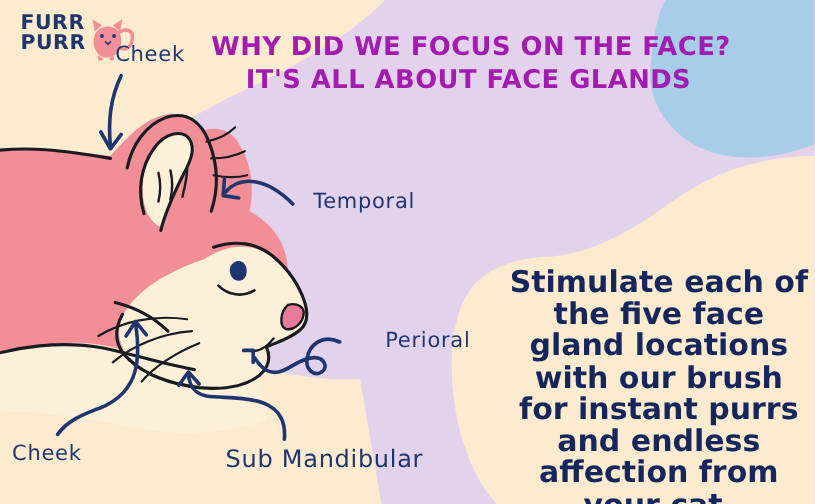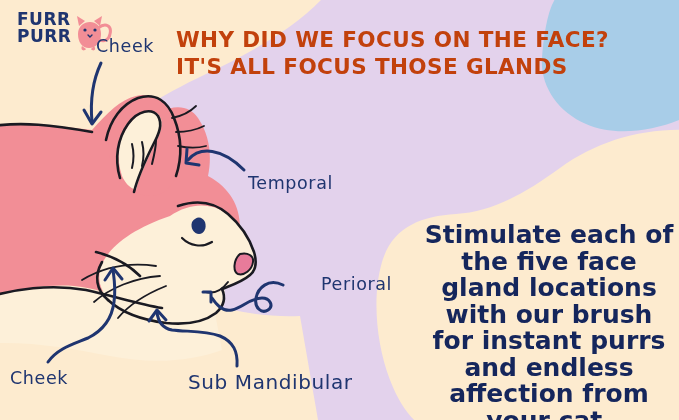--- a/index.html
+++ b/index.html
@@ -50,22 +50,22 @@
     width: 44px;
     height: 44px;
   }
 
   
   #headline {
     position: absolute;
     left: 176px;
     top: 26px;
     width: 400px;
-    text-align: left;
-    color: #c2410c;
+    text-align: right;
+    color: #a21caf;
     font-family: "DejaVu Sans", sans-serif;
     font-weight: bold;
     font-size: 21.5px;
     line-height: 27px;
     letter-spacing: 0.4px;
   }
   #headline .hl-line { display: block; white-space: pre; }
 
   
   #body-copy {
@@ -85,21 +85,21 @@
   .gland-label {
     position: absolute;
     color: #1F3570;
     font-family: "DejaVu Sans", sans-serif;
     font-weight: normal;
     font-size: 17.5px;
     letter-spacing: 0.6px;
     white-space: nowrap;
   }
   #label-pinna            { left: 96px;  top: 36px;  }
-  #label-temporal         { left: 248px; top: 158px; margin-top: 15px; }
+  #label-temporal         { left: 261px; top: 158px; }
   #label-perioral         { left: 285px; top: 274px; margin-left: 36px; }
   #label-cheek            { left: 10px;  top: 368px; }
   #label-submandibular    { left: 188px; top: 370px; font-size: 20px; }
 </style>
 </head>
 <body>
 
 <div id="poster">
 
   <div class="layer">
@@ -260,21 +260,21 @@
         <path d="M20 25 L22 27 L24 25" fill="none" stroke="#1F3570" stroke-width="1.4" stroke-linecap="round"></path>
 
         <path d="M14 36 C12 40 16 42 18 39" fill="#F28E96"></path>
         <path d="M26 36 C29 40 25 42 23 39" fill="#F28E96"></path>
       </g>
     </svg>
   </div>
 
   <div id="headline">
     <span class="hl-line">WHY DID WE FOCUS ON THE FACE?</span>
-    <span class="hl-line">IT'S ALL FOCUS THOSE GLANDS</span>
+    <span class="hl-line">IT'S ALL ABOUT FACE GLANDS</span>
   </div>
 
   <div id="body-copy">Stimulate each of the five face gland locations with our brush for instant purrs and endless affection from your cat.</div>
 
   <div class="gland-label" id="label-pinna">Cheek</div>
   <div class="gland-label" id="label-temporal">Temporal</div>
   <div class="gland-label" id="label-perioral">Perioral</div>
   <div class="gland-label" id="label-cheek">Cheek</div>
   <div class="gland-label" id="label-submandibular">Sub Mandibular</div>
 

